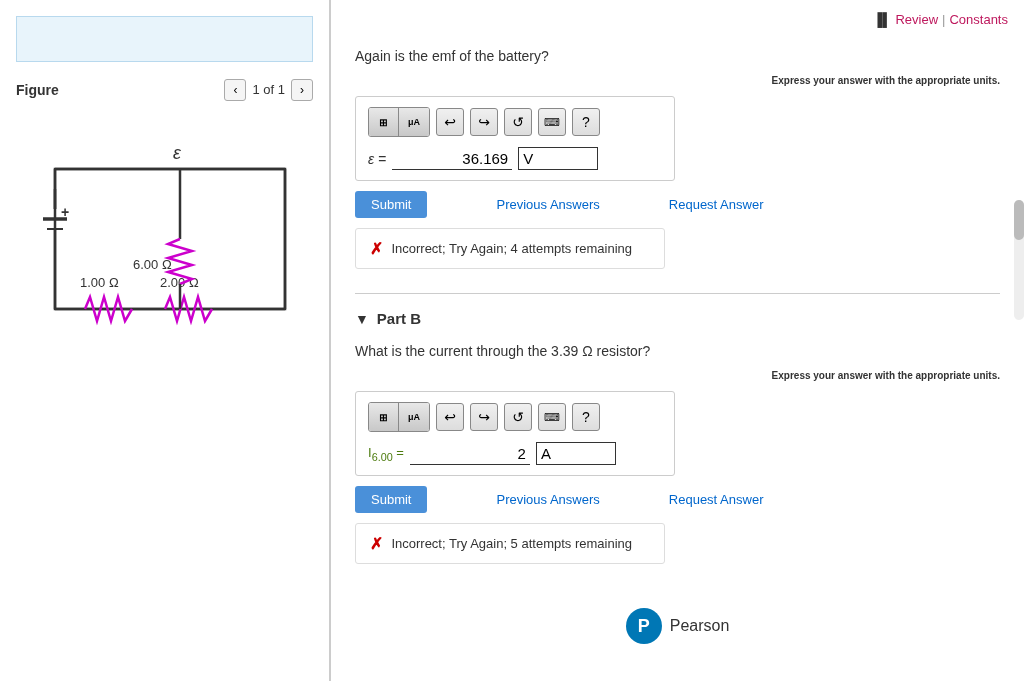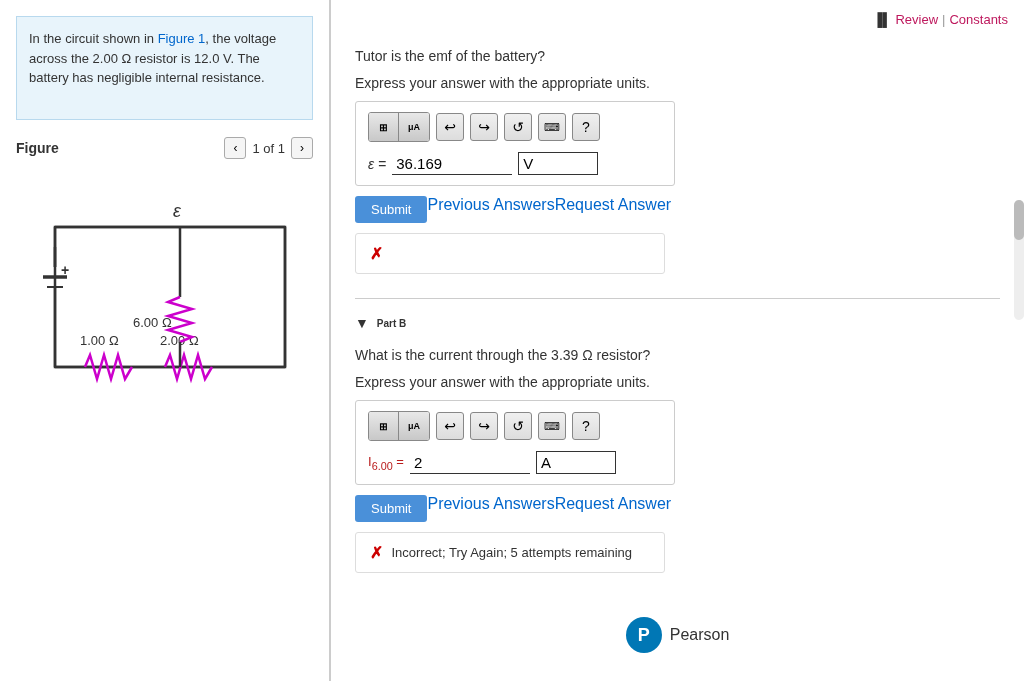--- a/index.html
+++ b/index.html
@@ -73,21 +73,21 @@
       display: flex;
       align-items: center;
       gap: 4px;
     }
     .top-links a { color: #be185d; text-decoration: none; }
     .top-links .separator { color: #999; }
 
     .part-section { margin-bottom: 24px; }
 
     .question-text { font-size: 14px; margin-bottom: 8px; line-height: 1.5; }
-    .express-text { font-size: 14px; font-weight: normal; margin-bottom: 10px; }
+    .express-text { font-size: 10px; font-weight: bold; margin-bottom: 10px; text-align: right; }
 
     .answer-box {
       border: 1px solid #ccc;
       border-radius: 3px;
       padding: 10px 12px;
       width: 320px;
       margin-bottom: 10px;
     }
 
     .toolbar {
@@ -125,64 +125,67 @@
       font-size: 14px;
     }
 
     .input-row {
       display: flex;
       align-items: center;
       gap: 6px;
     }
 
     .epsilon-label { font-size: 14px; font-style: italic; color: #333; }
-    .i-label { font-size: 13px; color: #b91c1c; }
+    .i-label { font-size: 13px; color: #4d7c0f; }
 
     .answer-input {
       border: none;
       border-bottom: 1px solid #333;
       outline: none;
       font-size: 15px;
       width: 120px;
       padding: 2px 4px;
       background: transparent;
+      text-align: right;
     }
 
     .unit-input {
       border: 1px solid #333;
       outline: none;
       font-size: 15px;
       width: 80px;
       padding: 2px 4px;
       background: transparent;
     }
 
     .submit-row {
       display: flex;
-      gap: 0;
+      align-items: center;
+      gap: 28px;
       margin-bottom: 10px;
     }
 
     .submit-btn {
       background: #4a90d9;
       color: white;
       border: none;
       border-radius: 3px;
       padding: 6px 16px;
       font-size: 13px;
       cursor: pointer;
     }
 
     .link-btn {
       color: #0066cc;
       text-decoration: none;
-      font-size: 16px;
+      font-size: 13px;
       cursor: pointer;
       background: none;
       border: none;
+      margin-left: 41px;
     }
 
     .incorrect-box {
       border: 1px solid #ddd;
       border-radius: 3px;
       padding: 10px 14px;
       width: 310px;
       display: flex;
       align-items: center;
       gap: 8px;
@@ -197,21 +200,21 @@
 
     .part-b-header {
       display: flex;
       align-items: center;
       gap: 8px;
       margin-bottom: 14px;
       margin-top: 8px;
     }
 
     .part-b-arrow { color: #333; font-size: 14px; cursor: pointer; }
-    .part-b-title { font-size: 10px; font-weight: bold; }
+    .part-b-title { font-size: 15px; font-weight: bold; }
 
     .divider {
       border: none;
       border-top: 1px solid #ccc;
       margin: 16px 0;
     }
 
     .pearson-footer {
       display: flex;
       align-items: center;
@@ -249,23 +252,20 @@
     
     .circuit-svg { width: 100%; height: 100%; }
   </style>
 </head>
 <body>
 
 <div class="page-container">
 
   <div class="left-panel">
     <div class="hint-box">
-      <p>
-        <span>In the circuit shown in </span><a href="#">Figure 1</a><span>, the voltage across the 2.00 Ω resistor is 12.0 V. The battery has negligible internal resistance.</span>
-      </p>
       <br>
     </div>
 
     <div class="figure-section">
       <div class="figure-header">
         <span class="figure-title">Figure</span>
         <div class="figure-nav">
           <button class="nav-btn">‹</button>
           <span>1 of 1</span>
           <button class="nav-btn">›</button>
@@ -316,21 +316,21 @@
   <div class="right-panel">
 
     <div class="top-links">
       <span style="color:#333;">▐▌</span>
       <a href="#">Review</a>
       <span class="separator">|</span>
       <a href="#">Constants</a>
     </div>
 
     <div class="part-section" style="margin-top: 30px;">
-      <p class="question-text">Tutor is the emf of the battery?</p>
+      <p class="question-text">Again is the emf of the battery?</p>
       <p class="express-text">Express your answer with the appropriate units.</p>
 
       <div class="answer-box">
 
         <div class="toolbar">
           <div class="toolbar-btn-group">
             <button class="tbtn" title="Grid">⊞</button>
             <button class="tbtn" title="μA" style="font-size:9px;">μA</button>
           </div>
           <button class="toolbar-icon-btn">↩</button>
@@ -348,20 +348,21 @@
       </div>
 
       <div class="submit-row">
         <button class="submit-btn">Submit</button>
         <a href="#" class="link-btn">Previous Answers</a>
         <a href="#" class="link-btn">Request Answer</a>
       </div>
 
       <div class="incorrect-box">
         <span class="x-icon">✗</span>
+        <span>Incorrect; Try Again; 4 attempts remaining</span>
       </div>
     </div>
 
     <hr class="divider">
 
     <div class="part-b-header">
       <span class="part-b-arrow">▼</span>
       <span class="part-b-title">Part B</span>
     </div>
 

